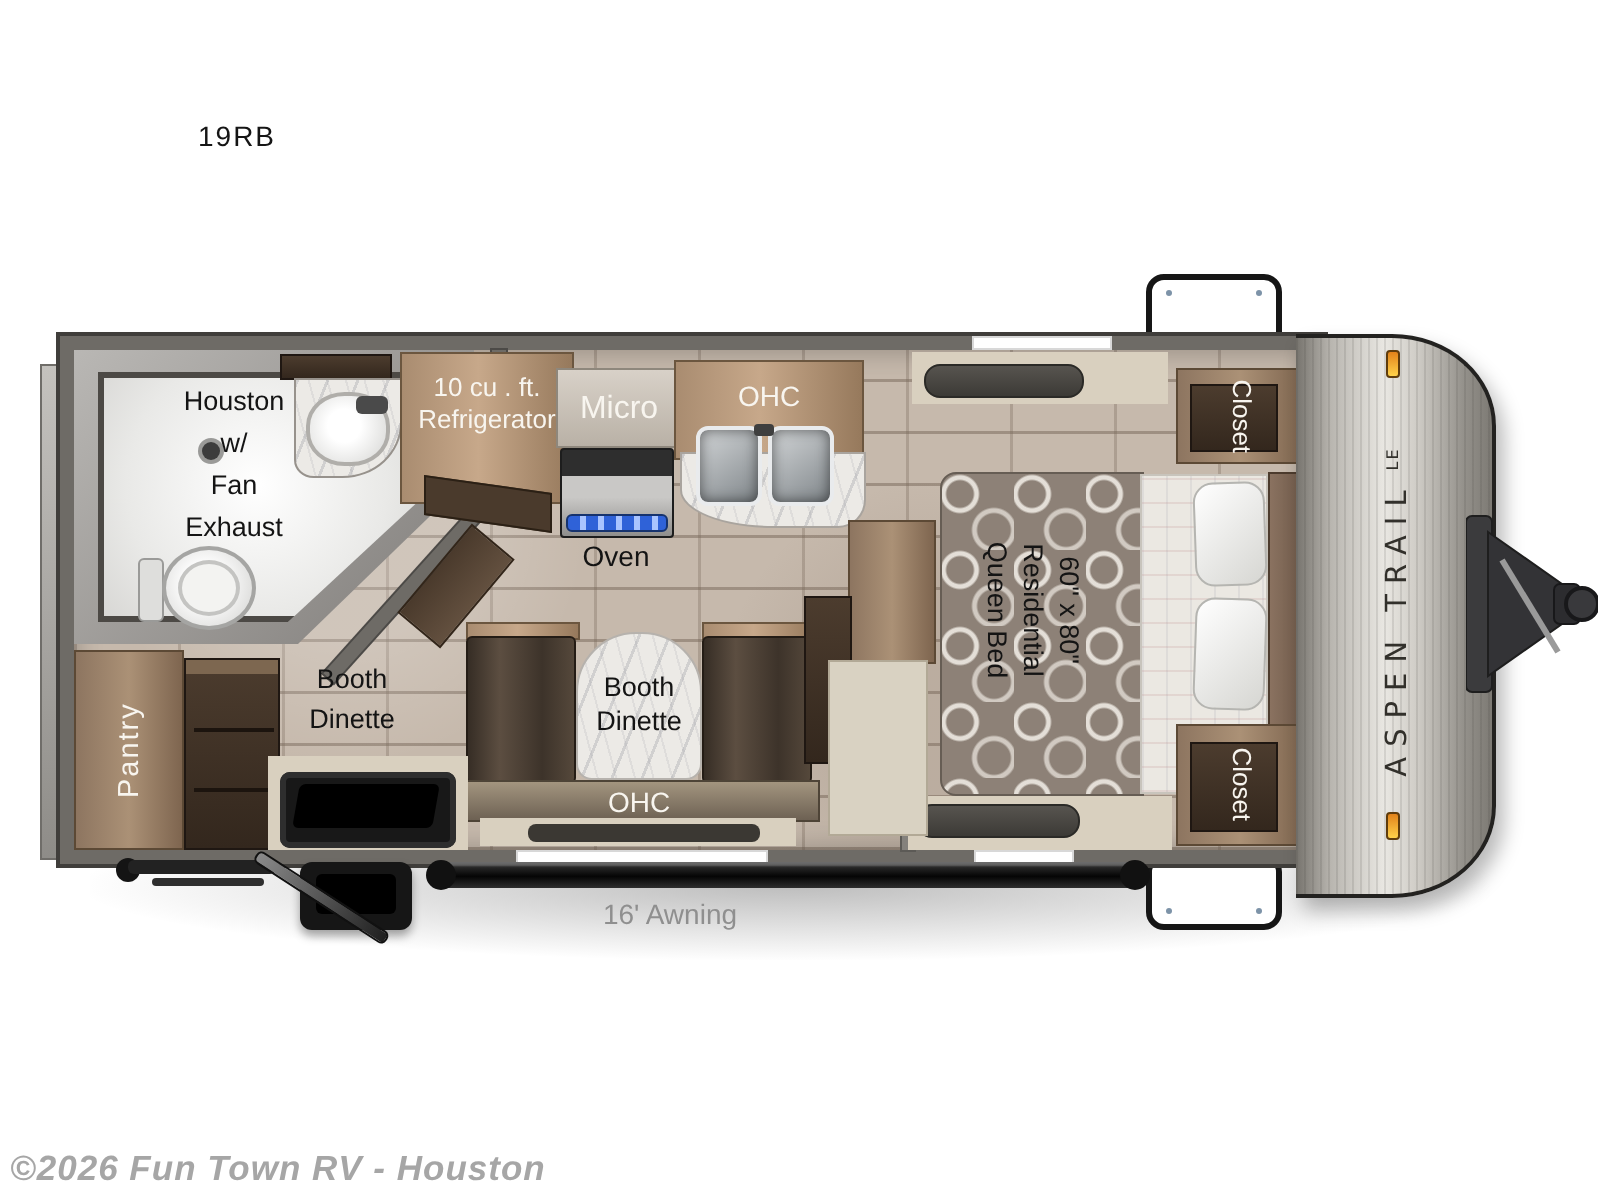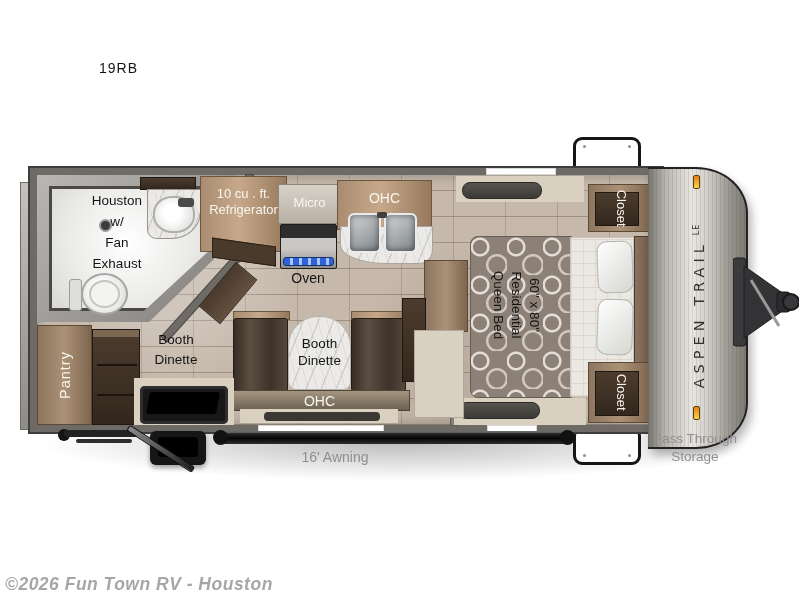--- a/index.html
+++ b/index.html
@@ -110,21 +110,21 @@
     <div class="lbl white" style="padding-top:9px;font-size:13px;">
       <span>10 cu . ft.</span>
       <span>Refrigerator</span>
     </div>
   </div>
   <div class="abs" style="left:212px;top:242px;width:64px;height:20px;background:#4a3a2c;
               border:1px solid #2b2015;transform:skewY(8deg);"></div>
 
   <div class="abs" style="left:278px;top:184px;width:63px;height:40px;
               background:linear-gradient(180deg,#d8d1c8,#b9b1a6);border:1px solid #8e877c;">
-    <div class="lbl white" style="padding-top:10px;font-size:13px;">Micro</div>
+    <div class="lbl white" style="padding-top:10px;font-size:16px;">Micro</div>
   </div>
 
   <div class="abs" style="left:280px;top:224px;width:57px;height:45px;
               background:linear-gradient(180deg,#2e2e2e 0 30%,#c9c8c6 30% 55%,#8f8e8c 100%);
               border:1px solid #1d1d1d;border-radius:2px;">
     <div class="abs" style="left:2px;right:2px;bottom:2px;height:9px;border-radius:3px;
                 background:repeating-linear-gradient(90deg,#2f62d8 0 6px,#a9c4ff 6px 9px);
                 border:1px solid #16336e;"></div>
   </div>
   <div class="abs lbl" style="left:282px;top:270px;width:52px;font-size:14px;">Oven</div>
@@ -264,21 +264,17 @@
   </div>
 
   <svg class="abs" style="left:733px;top:252px;" width="66" height="100" viewBox="0 0 66 100">
     <rect x="0" y="6" width="13" height="88" rx="3" fill="#3b3b3d" stroke="#1e1e1e"></rect>
     <polygon points="11,14 48,40 48,60 11,86" fill="#333336" stroke="#1e1e1e"></polygon>
     <line x1="18" y1="28" x2="46" y2="74" stroke="#9a9a9a" stroke-width="3"></line>
     <rect x="44" y="40" width="13" height="20" rx="3" fill="#2c2c2f" stroke="#18181a"></rect>
     <circle cx="58" cy="50" r="8" fill="#39393c" stroke="#18181a" stroke-width="2"></circle>
   </svg>
 
-  <div class="abs lbl gray" style="left:645px;top:430px;width:100px;font-size:13.5px;line-height:1.35;">
-    <span>Pass Through</span>
-    <span>Storage</span>
-  </div>
 
   <div class="abs" style="left:5px;top:574px;font-size:17.5px;font-weight:bold;font-style:italic;
               color:#a6a6a6;letter-spacing:.5px;">©2026 Fun Town RV - Houston</div>
 
 </div>
 
 </body></html>

